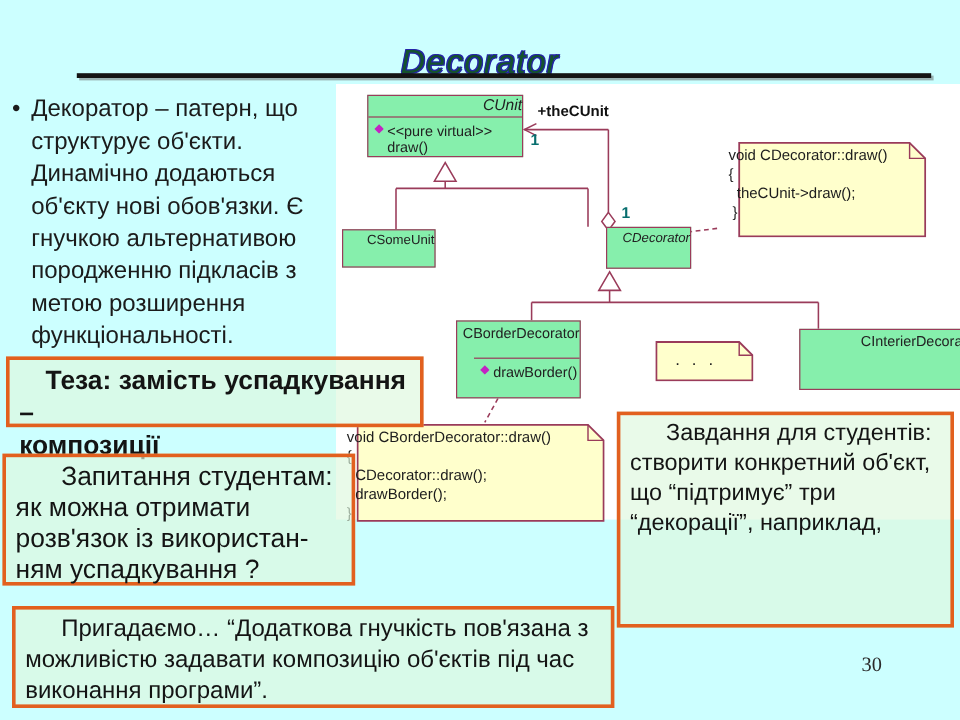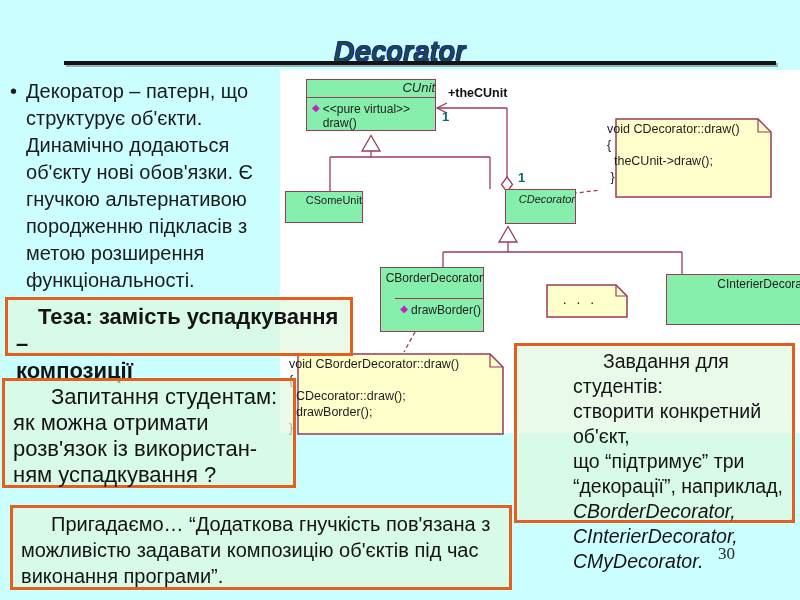--- a/index.html
+++ b/index.html
@@ -43,21 +43,21 @@
   
   .uml-label{position:absolute;z-index:2;}
   .role-label{font-size:12.5px;font-weight:600;color:#111;}
   .mult-label{font-size:13px;font-weight:bold;color:#076E6E;}
 
   
   .callout{position:absolute;z-index:3;border:3px solid #E2601F;box-sizing:border-box;
     background:rgba(221,247,221,0.66);padding:3px 8px;color:#141414;}
   .callout-text{white-space:pre-line;font-size:22px;line-height:26px;}
   .callout-bold .callout-text{font-weight:bold;line-height:27px;}
-  .callout-task .callout-text{font-size:19.5px;line-height:25px;margin-left:48px;}
+  .callout-task .callout-text{font-size:19.5px;line-height:25px;}
   .callout-recall .callout-text{font-size:20px;line-height:26px;}
 
   .page-number{position:absolute;left:702px;top:544px;z-index:2;
     font-family:"Liberation Serif",serif;font-size:17px;color:#2a2a2a;margin-left:16px;}
 </style>
 </head>
 <body>
 
 <div class="slide">
 
@@ -188,23 +188,21 @@
 як можна отримати
 розв'язок із використан-
 ням успадкування ?</div>
   </div>
 
   <div class="callout callout-task" style="left:514px;top:343px;width:281px;height:180px;">
     <div class="callout-text" style="text-indent:30px;"><span>Завдання для студентів:
 створити конкретний об'єкт,
 що “підтримує” три
 “декорації”, наприклад,
-</span><span class="italic">CBorderDecorator,
-CInterierDecorator,
-CMyDecorator.</span></div>
+</span></div>
   </div>
 
   <div class="callout callout-recall" style="left:10px;top:505px;width:502px;height:85px;">
     <div class="callout-text" style="text-indent:30px;">Пригадаємо…  “Додаткова гнучкість пов'язана з
 можливістю задавати композицію об'єктів під час
 виконання програми”.</div>
   </div>
 
   <div class="page-number">30</div>
 

